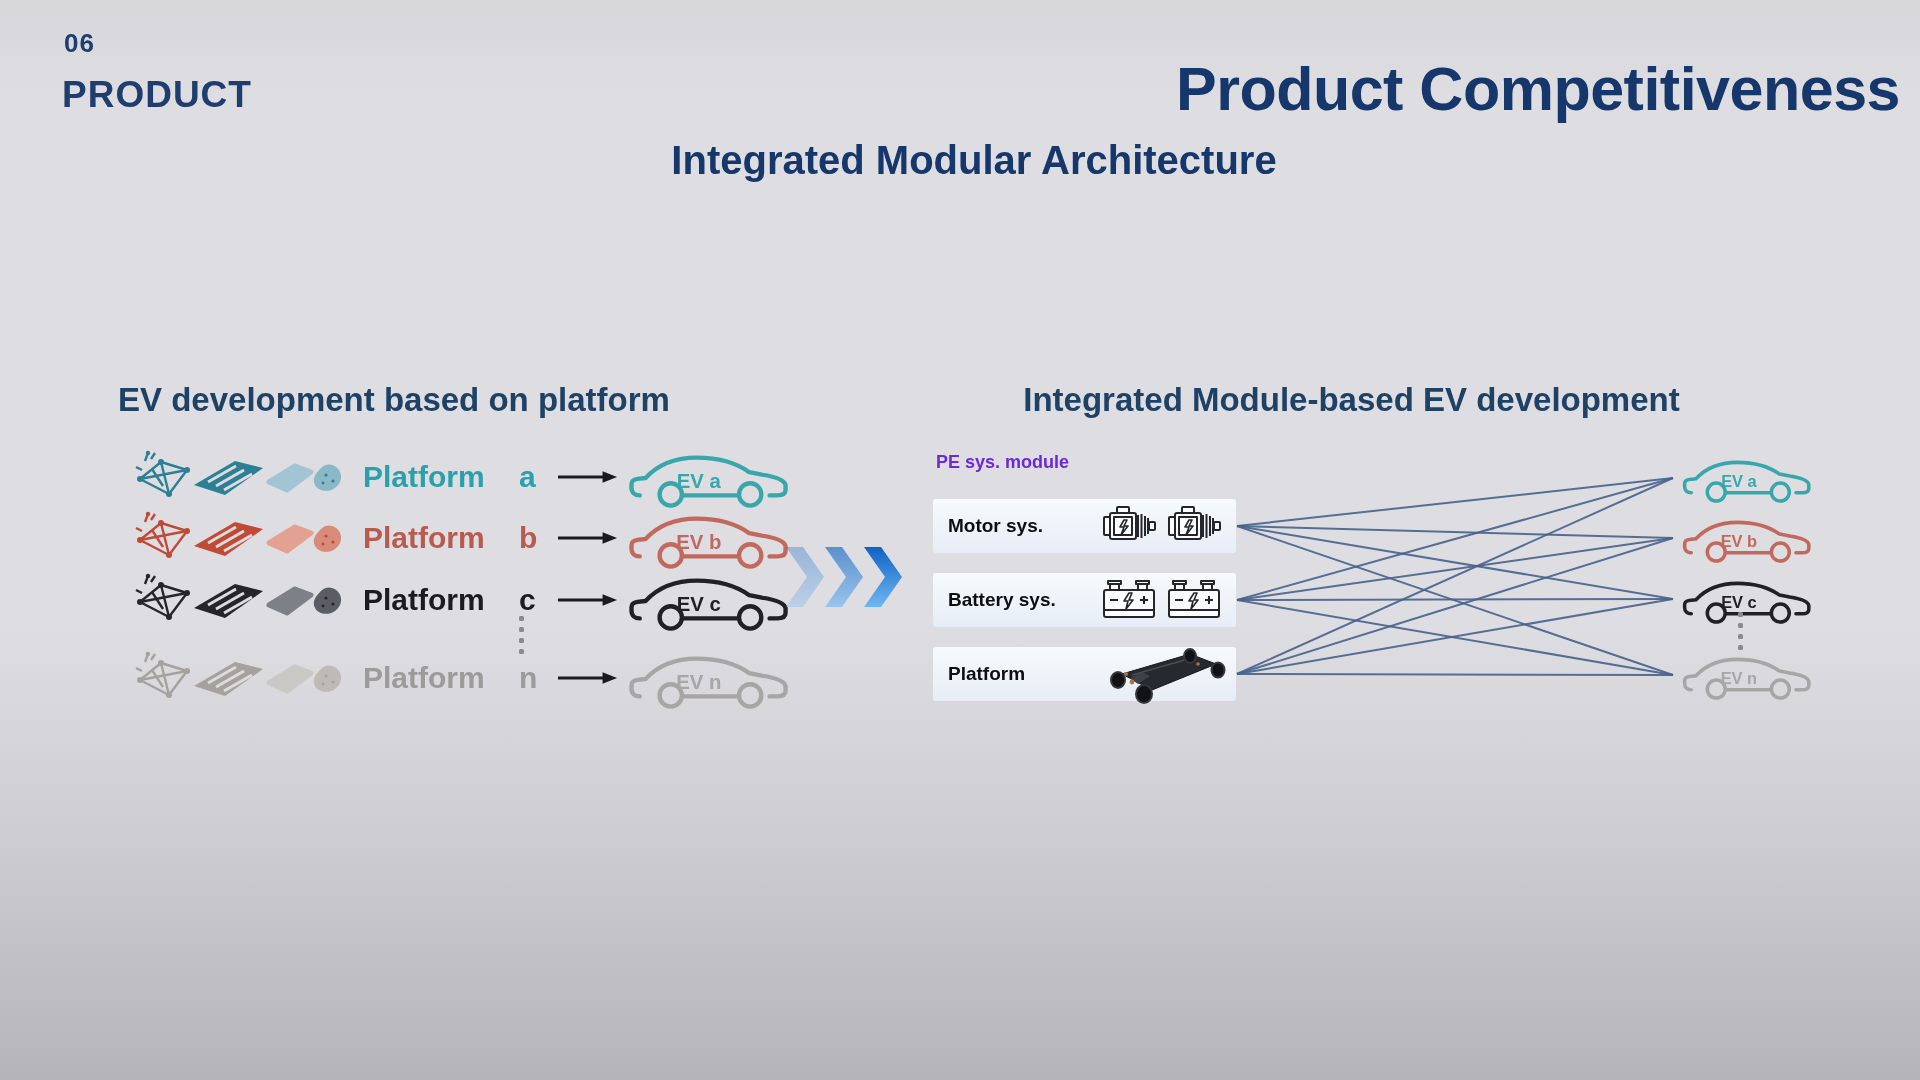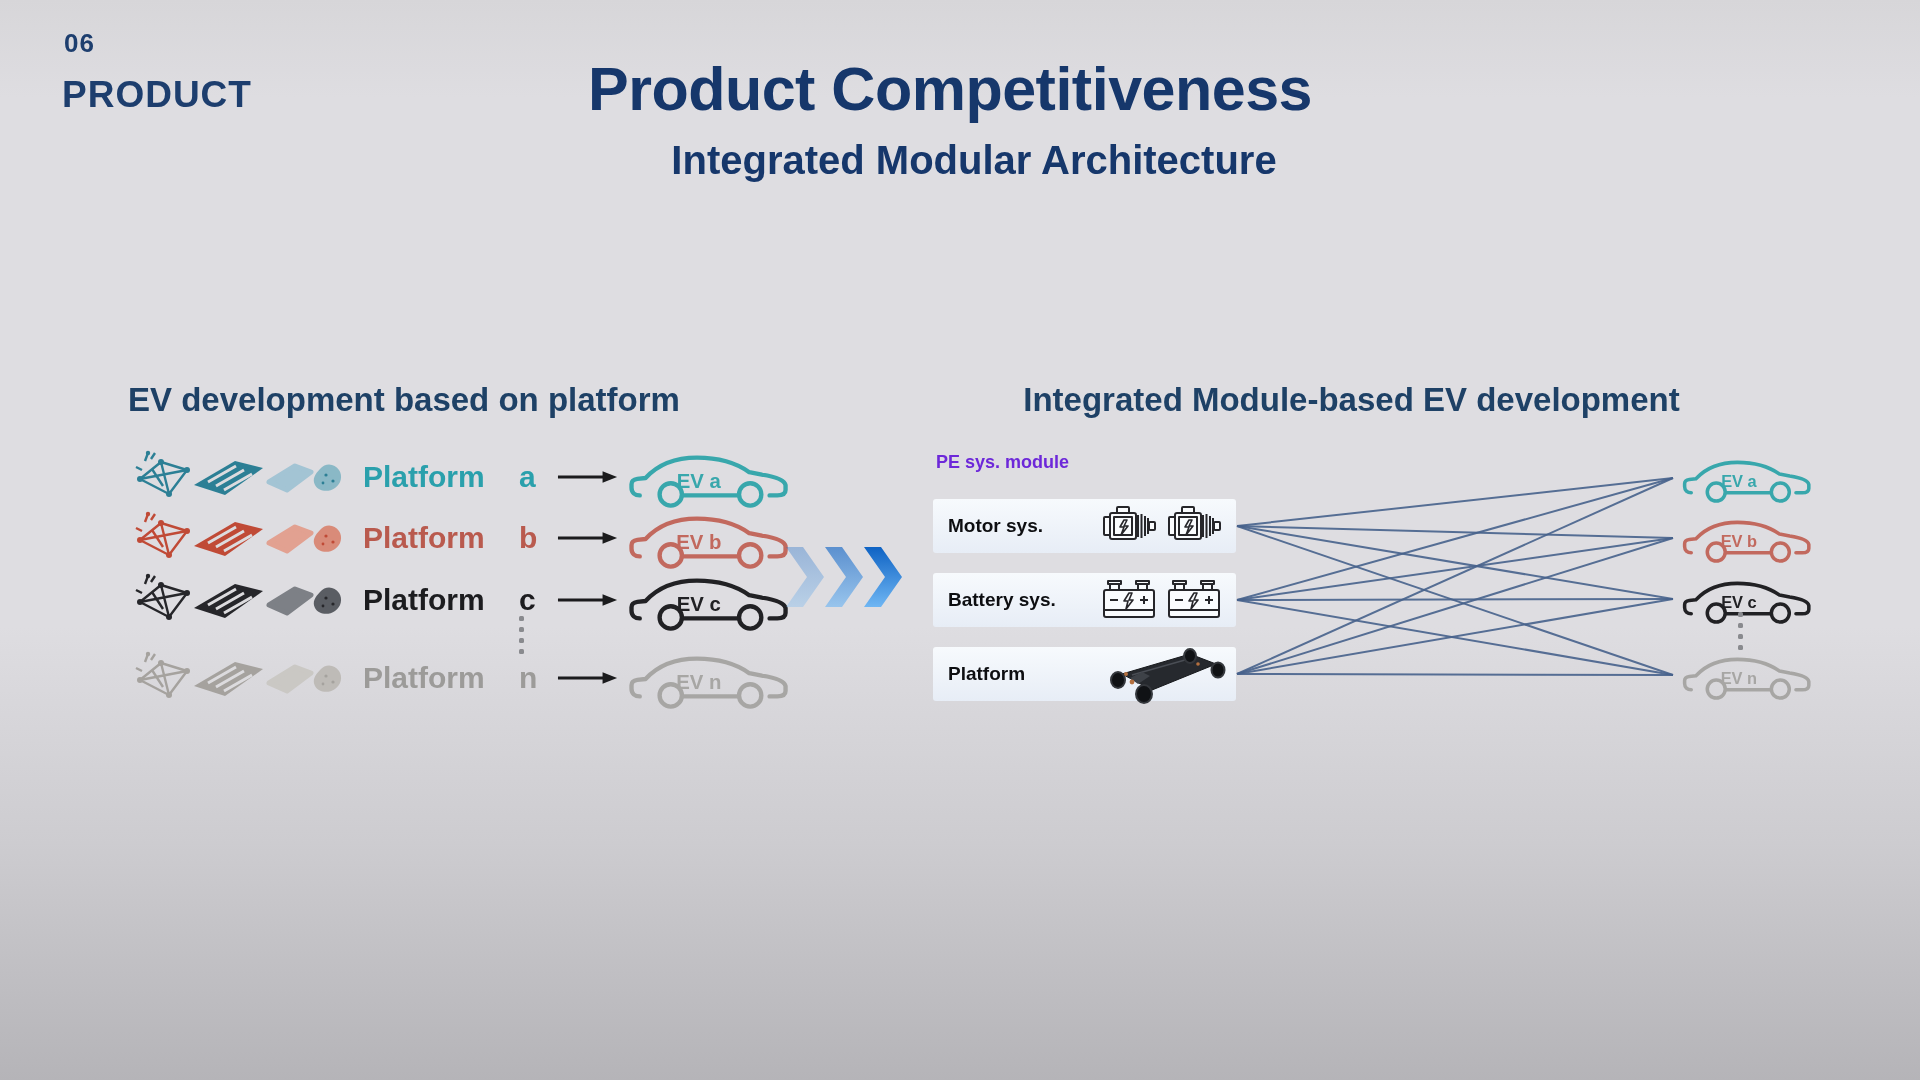--- a/index.html
+++ b/index.html
@@ -6,25 +6,25 @@
   body{
     width:1920px;height:1080px;overflow:hidden;position:relative;
     font-family:"Liberation Sans",sans-serif;
     background:linear-gradient(180deg,#d7d6d9 0%,#dedde1 9%,#dedde1 58%,#cdccd0 78%,#b5b4b8 100%);
   }
   .abs{position:absolute;}
 
   
   .page-number{left:64px;top:28px;font-size:26px;font-weight:700;color:#1d3e6e;letter-spacing:1px;}
   .section-label{left:62px;top:74px;font-size:37px;font-weight:700;color:#1d3e6e;letter-spacing:1px;text-align:center;}
-  .slide-title{left:0;width:1900px;top:54px;text-align:center;font-size:61px;font-weight:700;color:#16376b;letter-spacing:-0.5px;}
+  .slide-title{left:0;width:1900px;top:54px;text-align:right;font-size:61px;font-weight:700;color:#16376b;letter-spacing:-0.5px;}
   .slide-subtitle{left:0;width:1900px;top:138px;text-align:center;font-size:40px;font-weight:700;color:#16376b;padding-left:24px;}
 
   
-  .left-heading{left:128px;top:381px;font-size:33px;font-weight:700;color:#1e4166;}
+  .left-heading{left:118px;top:381px;font-size:33px;font-weight:700;color:#1e4166;}
   .right-heading{left:944px;width:815px;top:381px;text-align:center;font-size:33px;font-weight:700;color:#1e4166;}
 
   
   .prow{position:absolute;left:130px;height:64px;display:flex;align-items:center;}
   .prow .parts{width:215px;height:58px;flex:0 0 auto;}
   .prow .p-label{margin-left:18px;width:130px;font-size:30px;font-weight:700;}
   .prow .p-variant{margin-left:26px;width:34px;font-size:30px;font-weight:700;}
   .prow .arrow{width:62px;height:18px;margin-left:4px;flex:0 0 auto;}
   .prow .car{margin-left:8px;}
   .car{width:165px;height:62px;flex:0 0 auto;}

